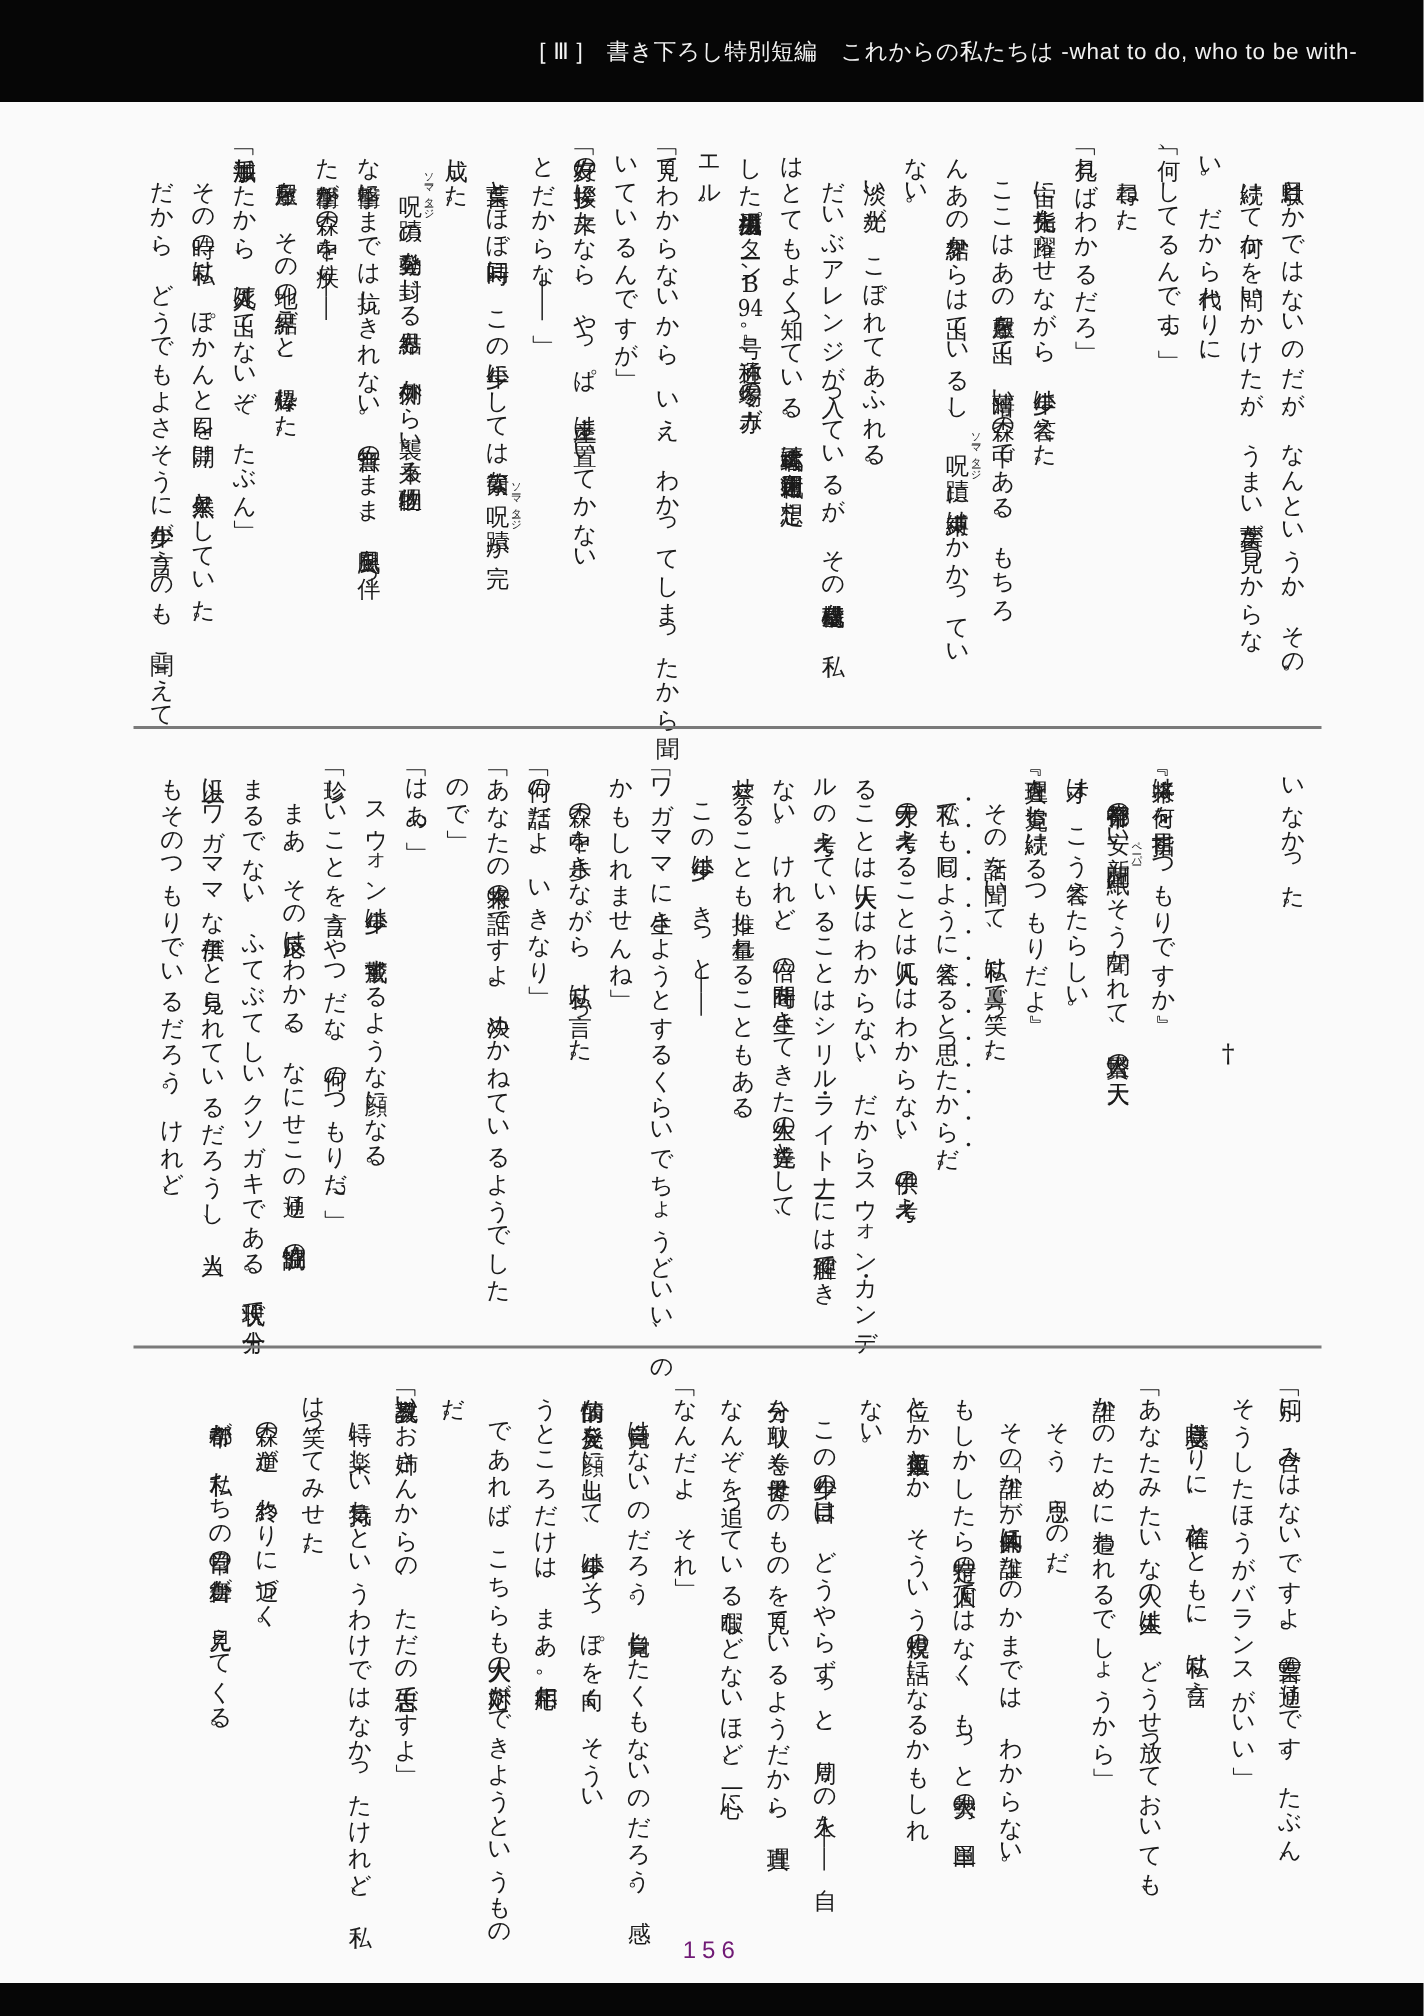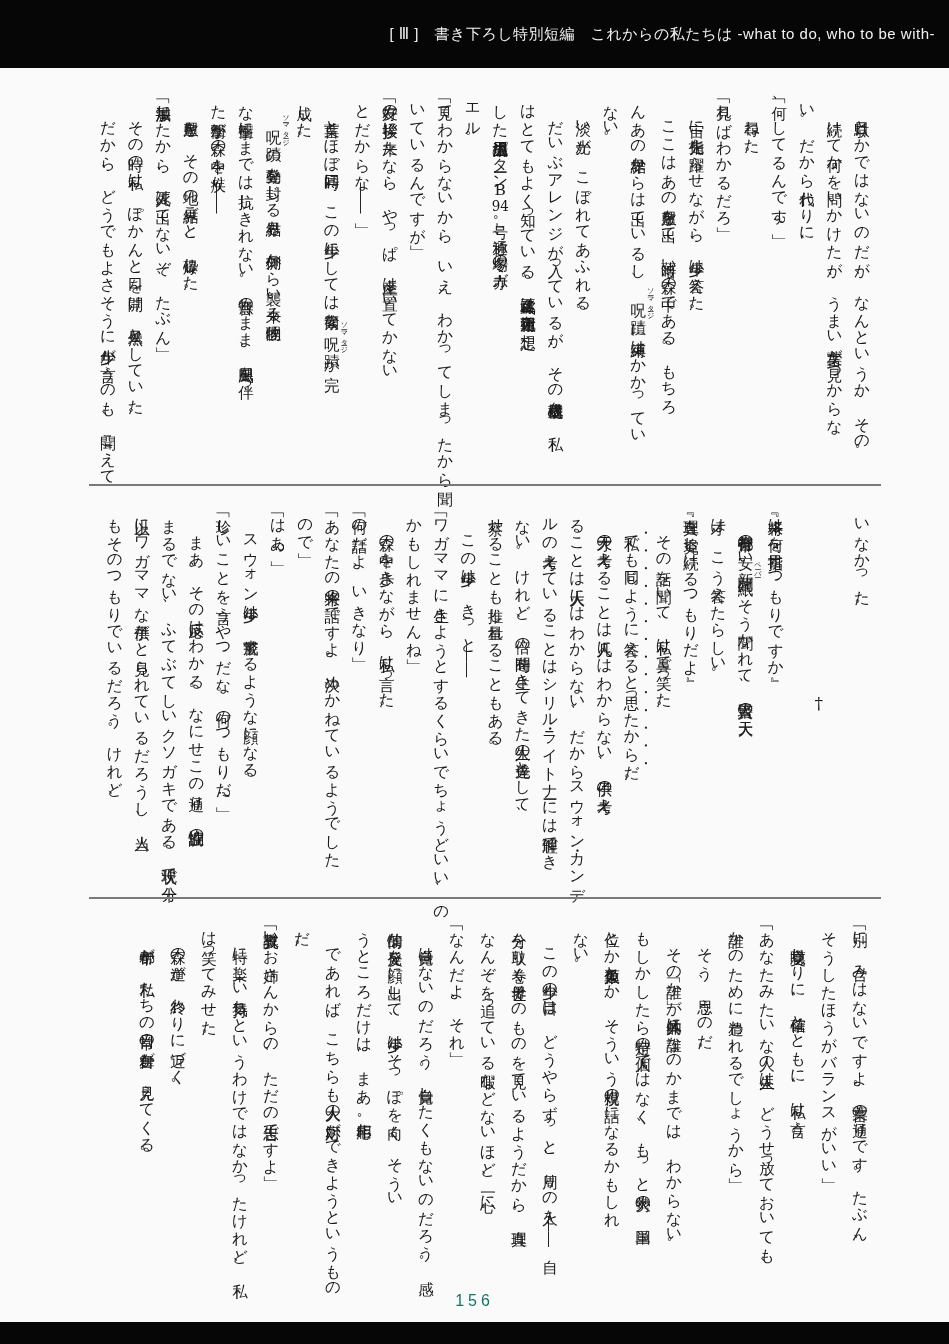--- a/index.html
+++ b/index.html
@@ -5,21 +5,21 @@
   html,body{margin:0;padding:0;}
   body{
     width:949px;height:1344px;position:relative;overflow:hidden;
     background:#fafafa;
     font-family:"DejaVu Serif","Liberation Serif",serif;
   }
   .topbar{
     position:absolute;left:0;top:0;width:949px;height:68px;
     background:#060606;color:#f2f2f2;
     display:flex;align-items:center;justify-content:flex-end;
-    box-sizing:border-box;padding-right:14px;
+    box-sizing:border-box;padding-right:44px;
     font-family:"Liberation Sans","DejaVu Sans",sans-serif;
     font-size:15px;letter-spacing:0.5px;
   }
   .bottombar{
     position:absolute;left:0;bottom:0;width:949px;height:22px;
     background:#060606;
   }
   .separator{
     position:absolute;left:89px;width:792px;height:2px;
     background:#7a7a7a;
@@ -49,21 +49,21 @@
     -webkit-text-emphasis:filled dot;text-emphasis:filled dot;
     -webkit-text-emphasis-position:over right;text-emphasis-position:over right;
   }
   .tcy{
     text-combine-upright:all;-webkit-text-combine:horizontal;
   }
   .pagenum{
     position:absolute;left:0;top:1292px;width:949px;
     text-align:center;
     font-family:"Liberation Sans","DejaVu Sans",sans-serif;
-    font-size:16px;letter-spacing:4px;color:#0f766e;
+    font-size:16px;letter-spacing:4px;color:#701a75;
   }
 </style>
 </head>
 <body>
 
 <div class="topbar">
   <span>[ Ⅲ ]　書き下ろし特別短編　これからの私たちは -what to do, who to be with-</span>
 </div>
 
 <div class="band" id="band0">

